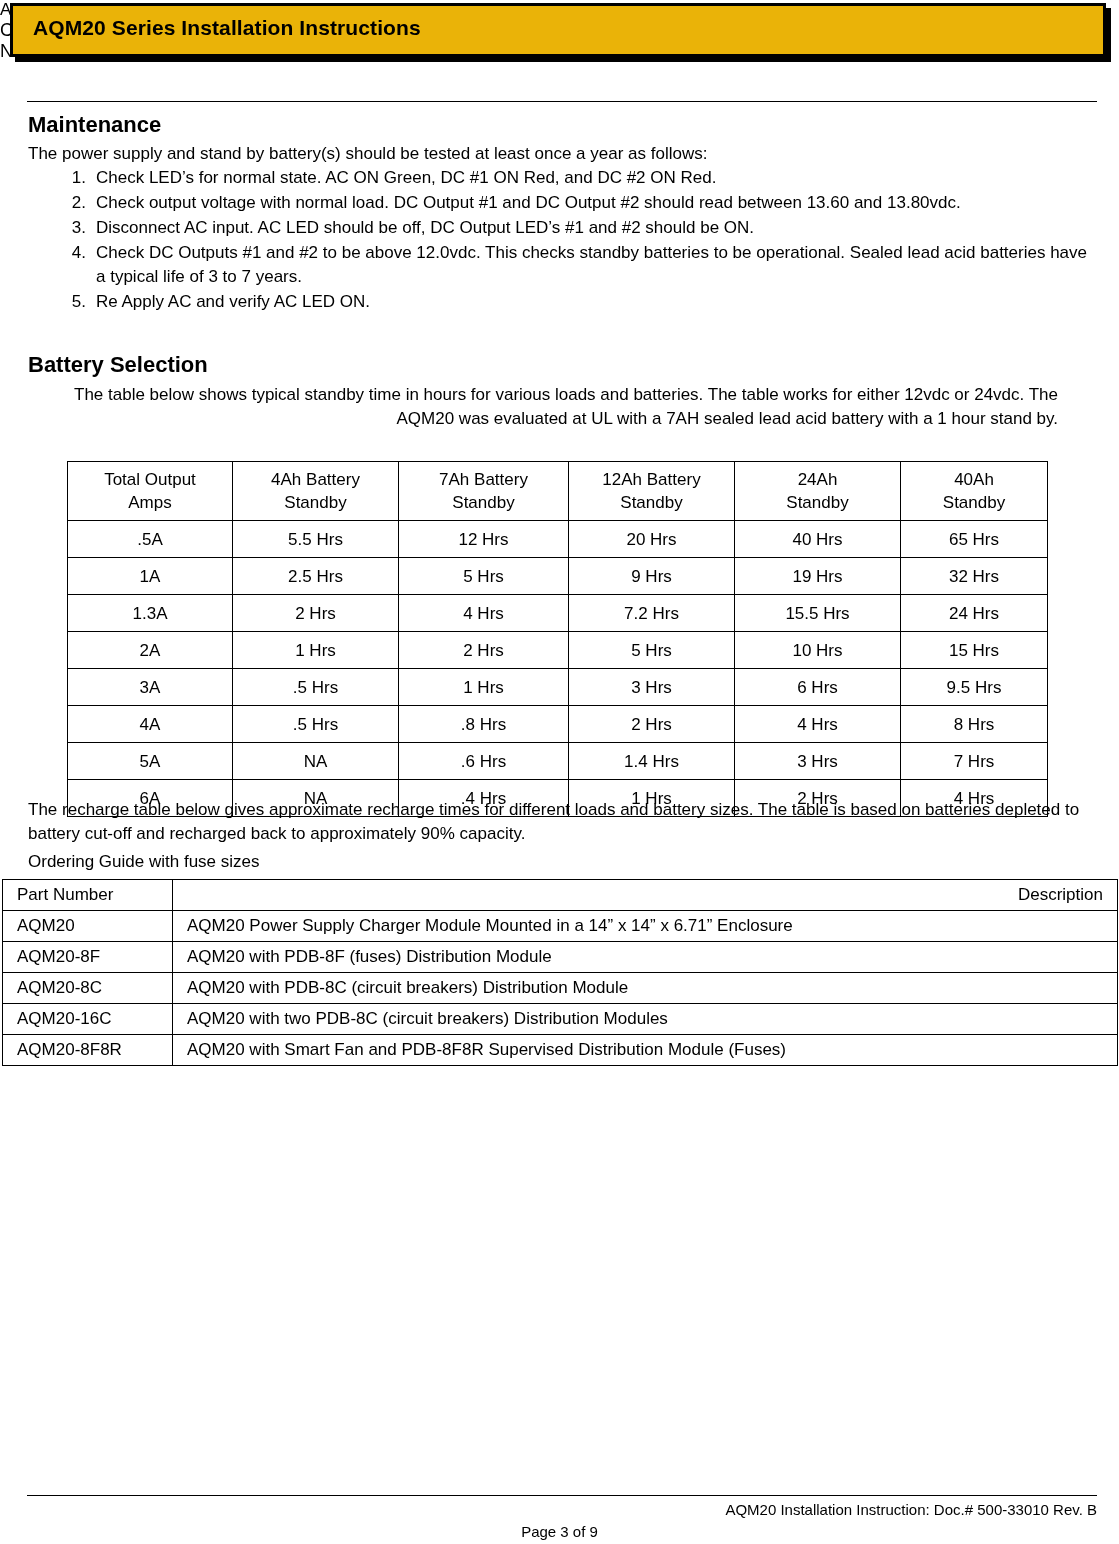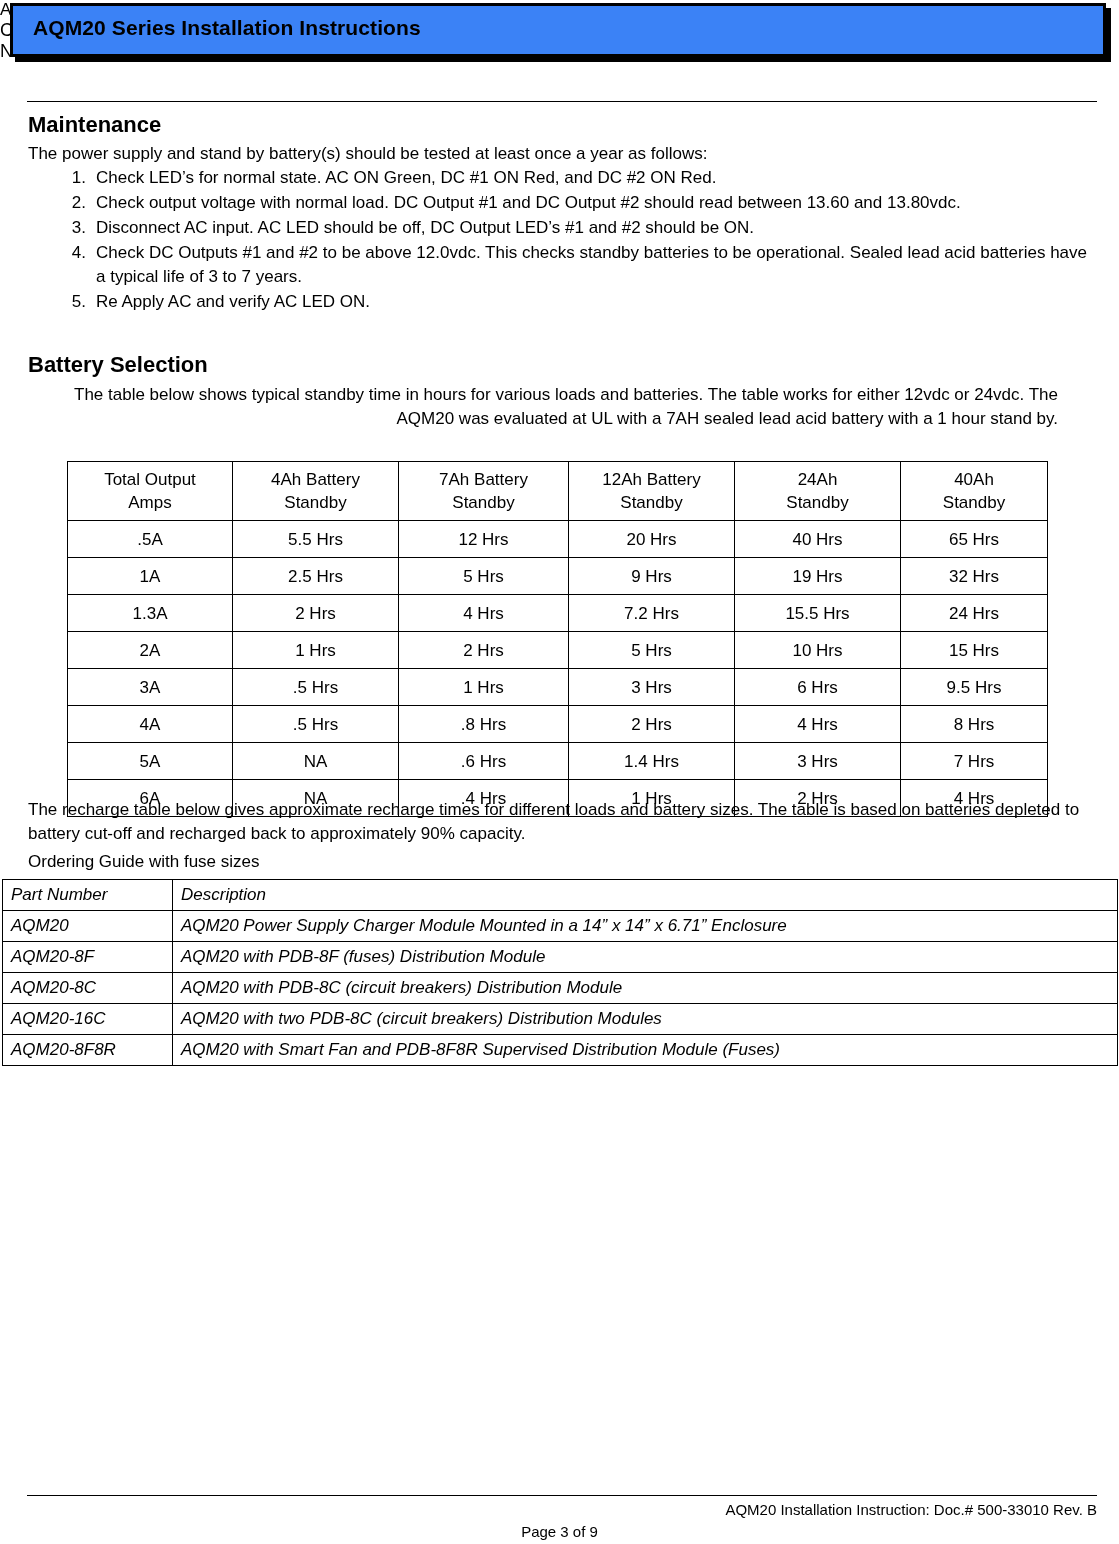--- a/index.html
+++ b/index.html
@@ -18,21 +18,21 @@
 
   
   .header-banner {
     position: absolute;
     left: 10px;
     top: 3px;
     width: 1096px;
     height: 54px;
     border: 3px solid #000000;
     box-sizing: border-box;
-    background: #3b82f6;
+    background: #eab308;
     box-shadow: 5px 5px 0 0 #000000;
   }
   .header-title {
     position: absolute;
     left: 20px;
     top: 10px;
     font-size: 21px;
     font-weight: bold;
     letter-spacing: 0.1px;
     white-space: nowrap;
@@ -125,28 +125,27 @@
   
   #ordering-table {
     left: 2px;
     top: 879px;
     width: 1115px;
     table-layout: fixed;
   }
   #ordering-table col.oc0 { width: 170px; }
   #ordering-table col.oc1 { width: 945px; }
   #ordering-table td {
-    padding: 2px 8px;
+    padding: 2px 14px;
     height: 26px;
     vertical-align: middle;
     line-height: 22px;
-    font-style: italic;
   }
   #ordering-table td.desc-head {
-    text-align: left;
+    text-align: right;
   }
 
   
   .footer-rule {
     position: absolute;
     left: 27px;
     top: 1495px;
     width: 1070px;
     height: 0;
     border-top: 1px solid #000000;

